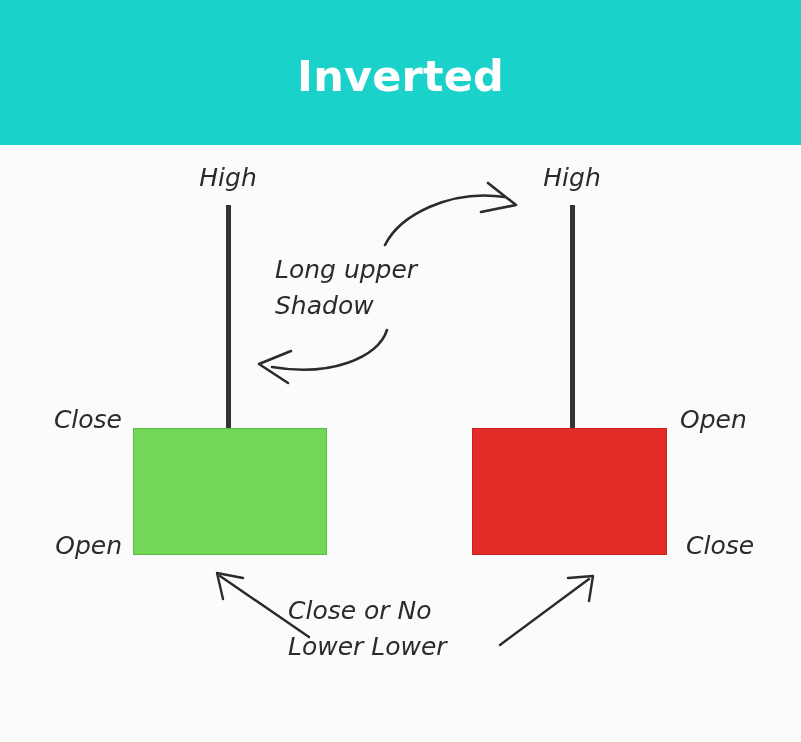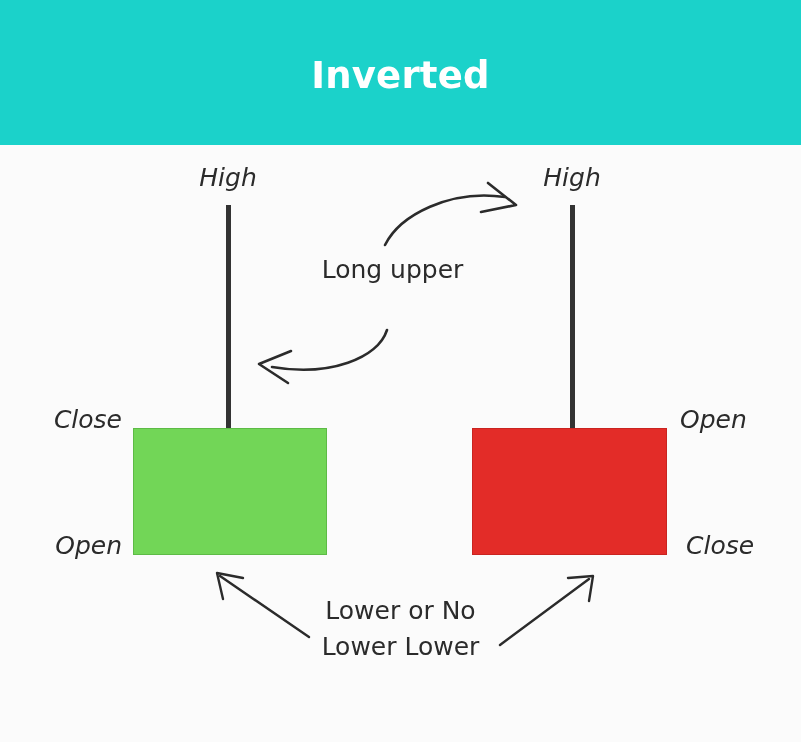--- a/index.html
+++ b/index.html
@@ -27,21 +27,21 @@
     flex-direction: column;
     align-items: center;
     justify-content: center;
     box-sizing: border-box;
     padding-top: 6px;
   }
   #title-line1 {
     color: #ffffff;
     font-family: "DejaVu Sans", sans-serif;
     font-weight: bold;
-    font-size: 37px;
+    font-size: 43px;
     line-height: 50px;
     letter-spacing: 0.2px;
     white-space: nowrap;
   }
   #title-line2 {
     color: #ffffff;
     font-family: "DejaVu Sans", sans-serif;
     font-weight: bold;
     font-size: 37px;
     line-height: 46px;
@@ -86,24 +86,25 @@
     line-height: 30px;
     color: #2b2b2b;
     white-space: nowrap;
   }
   .lbl.ctr { text-align: center; }
   .lbl.rgt { text-align: right; }
 
   .multi {
     position: absolute;
     font-family: "DejaVu Sans", sans-serif;
+    font-style: italic;
     font-size: 25px;
     line-height: 36px;
     color: #2b2b2b;
-    text-align: center;
+    text-align: left;
     white-space: nowrap;
   }
 
   svg.overlay {
     position: absolute;
     left: 0;
     top: 0;
     width: 801px;
     height: 597px;
     overflow: visible;
@@ -133,22 +134,23 @@
 
   <div class="abs wick" style="left:570px; top:60px; height:223px;"></div>
 
   <div class="abs body bear" style="left:472px; top:283px; width:195px; height:127px;"></div>
 
   <div class="lbl" style="left:680px; top:260px; width:120px;">Open</div>
 
   <div class="lbl" style="left:686px; top:386px; width:120px;">Close</div>
 
   <div class="multi" style="left:275px; top:107px; width:235px;">Long upper</div>
+  <div class="multi" style="left:275px; top:143px; width:235px;">Shadow</div>
 
-  <div class="multi" style="left:288px; top:448px; width:225px;">Lower or No</div>
+  <div class="multi" style="left:288px; top:448px; width:225px;">Close or No</div>
   <div class="multi" style="left:288px; top:484px; width:225px;">Lower Lower</div>
 
   <svg class="overlay" viewBox="0 0 801 597">
 
     <g>
       <path d="M 385,100 C 400,70 450,44 505,52" fill="none" stroke="#2b2b2b" stroke-width="2.6" stroke-linecap="round"></path>
       <path d="M 488,38 L 516,60 L 481,67" fill="none" stroke="#2b2b2b" stroke-width="2.6" stroke-linecap="round" stroke-linejoin="round"></path>
     </g>
 
     <g>

